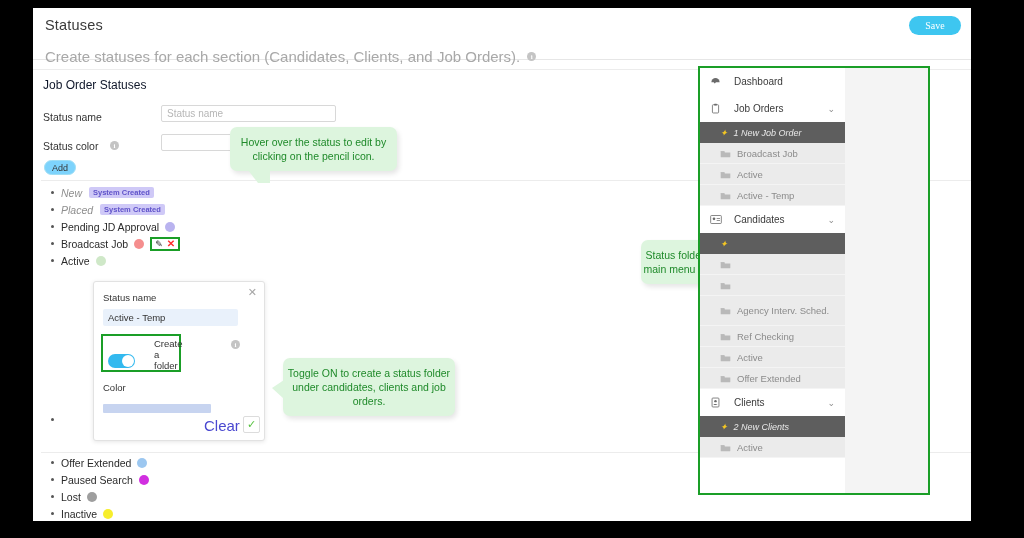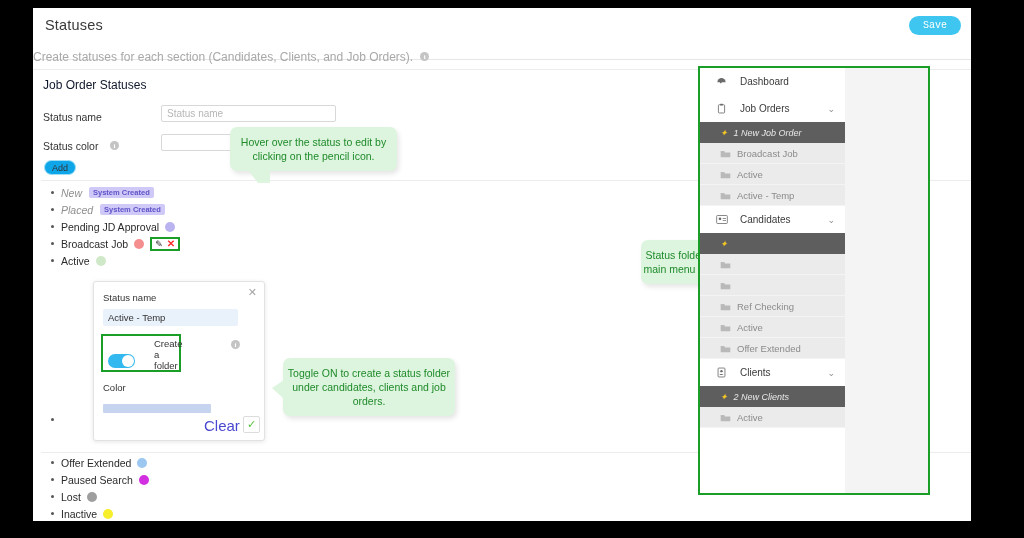--- a/index.html
+++ b/index.html
@@ -31,31 +31,32 @@
   }
   .save-btn {
     position: absolute; right: 10px; top: 8px;
     width: 52px; height: 19px;
     border-radius: 10px;
     background: #3ec6f0;
     color: #ffffff;
     font-size: 10px;
     display: flex; align-items: center; justify-content: center;
     cursor: pointer; border: none;
-    font-family: Liberation Mono, monospace;
+    font-family: Liberation Serif, serif;
   }
 
   .subhdr {
     position: absolute; left: 0; top: 36px;
     width: 938px; height: 26px;
     border-bottom: 1px solid #ececec;
     display: flex; align-items: center;
   }
   .subhdr-text {
-    font-size: 12px; color: #a8a8a8;
+    margin-left: 12px;
+    font-size: 15px; color: #a8a8a8;
   }
   .info-dot {
     display: inline-flex; align-items: center; justify-content: center;
     width: 9px; height: 9px; border-radius: 50%;
     background: #c4c4c4; color: #fff;
     font-size: 7px; font-weight: bold;
     margin-left: 7px; vertical-align: middle;
     font-family: "Liberation Serif", serif;
   }
 
@@ -75,21 +76,21 @@
     font-size: 10px; color: #333;
     padding: 0 5px;
     font-family: "Liberation Sans", sans-serif;
   }
   .form-input::placeholder { color: #b6b6b6; }
 
   .add-btn {
     position: absolute; left: 11px; top: 152px;
     width: 32px; height: 15px;
     border: 1px solid #9fdef5; border-radius: 8px;
-    background: #0ea5e9;
+    background: #7dd3fc;
     color: #333; font-size: 9px;
     display: flex; align-items: center; justify-content: center;
     cursor: pointer;
     font-family: "Liberation Sans", sans-serif;
   }
 
   .hr1 { position: absolute; left: 8px; top: 172px; width: 930px; height: 1px; background: #ececec; }
   .hr2 { position: absolute; left: 8px; top: 444px; width: 930px; height: 1px; background: #ececec; }
 
   
@@ -206,21 +207,21 @@
     background: #f4f4f4;
   }
   .menu-panel {
     position: absolute; left: 0; top: 0;
     width: 145px; height: 425px;
     background: #fff;
     overflow: hidden;
   }
   .menu-top {
     display: flex; align-items: center;
-    height: 27px; padding-left: 16px;
+    height: 27px; padding-left: 10px;
     background: #fff;
     font-size: 10px; color: #3a3a3a;
     cursor: pointer;
   }
   .menu-top .mi { width: 18px; display: flex; align-items: center; }
   .menu-top .mlabel { margin-left: 6px; }
   .chev { margin-left: auto; margin-right: 10px; color: #8d8d8d; font-size: 9px; }
 
   .sub-item {
     display: flex; align-items: center;
@@ -432,20 +433,27 @@
             </svg></span>
           <span class="txt"></span>
         </div>
         <div class="sub-item">
           <span class="fi"><svg width="11" height="9" viewBox="0 0 16 12">
               <path d="M1 3.2h5l1.3 1.4H15v6a.8.8 0 0 1-.8.8H1.8a.8.8 0 0 1-.8-.8z" fill="#b9b9b9"></path>
               <path d="M1 2.2h5.2l1 1H1z" fill="#a8a8a8"></path>
             </svg></span>
           <span class="txt"></span>
         </div>
+        <div class="sub-item two-line">
+          <span class="fi"><svg width="11" height="9" viewBox="0 0 16 12">
+              <path d="M1 3.2h5l1.3 1.4H15v6a.8.8 0 0 1-.8.8H1.8a.8.8 0 0 1-.8-.8z" fill="#b9b9b9"></path>
+              <path d="M1 2.2h5.2l1 1H1z" fill="#a8a8a8"></path>
+            </svg></span>
+          <span class="txt">Agency Interv. Sched.</span>
+        </div>
         <div class="sub-item">
           <span class="fi"><svg width="11" height="9" viewBox="0 0 16 12">
               <path d="M1 3.2h5l1.3 1.4H15v6a.8.8 0 0 1-.8.8H1.8a.8.8 0 0 1-.8-.8z" fill="#b9b9b9"></path>
               <path d="M1 2.2h5.2l1 1H1z" fill="#a8a8a8"></path>
             </svg></span>
           <span class="txt">Ref Checking</span>
         </div>
         <div class="sub-item">
           <span class="fi"><svg width="11" height="9" viewBox="0 0 16 12">
               <path d="M1 3.2h5l1.3 1.4H15v6a.8.8 0 0 1-.8.8H1.8a.8.8 0 0 1-.8-.8z" fill="#b9b9b9"></path>

